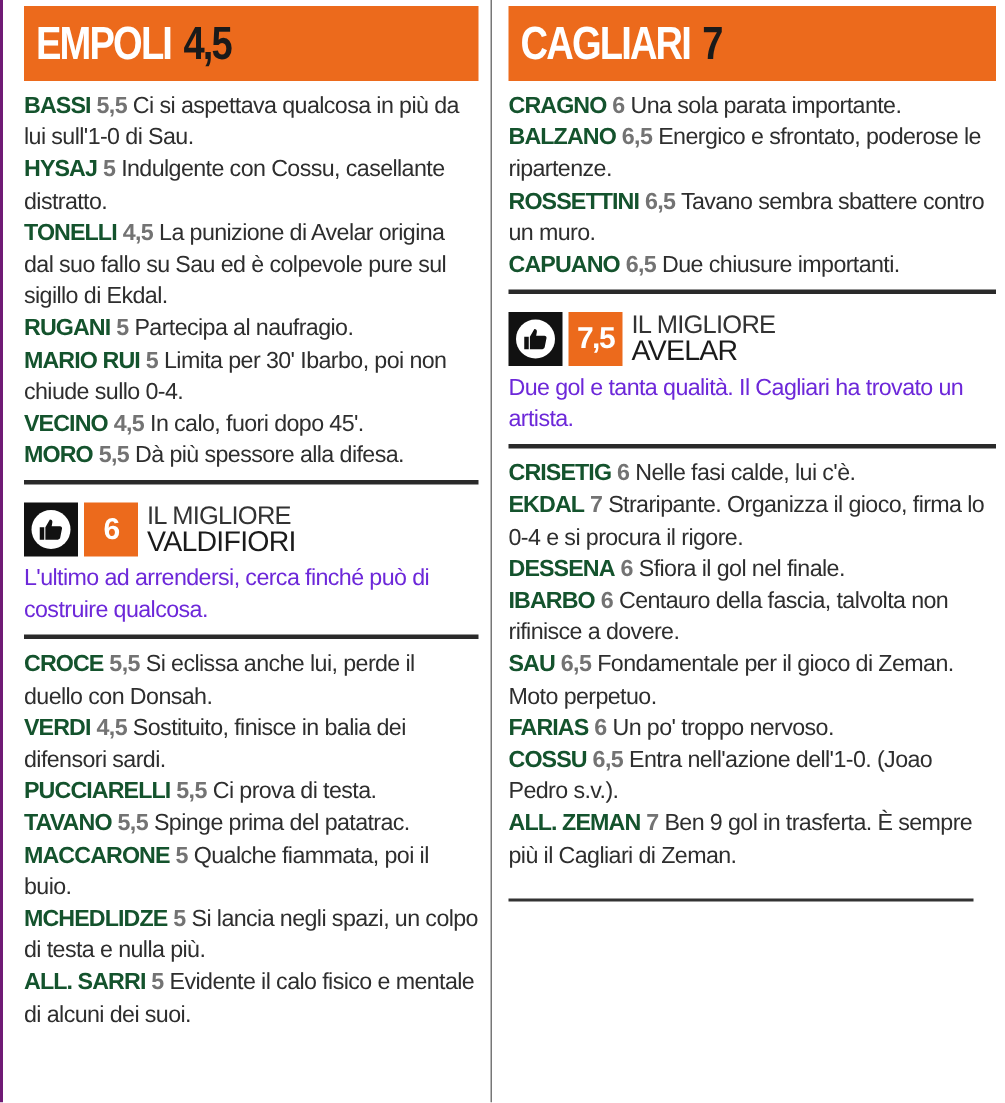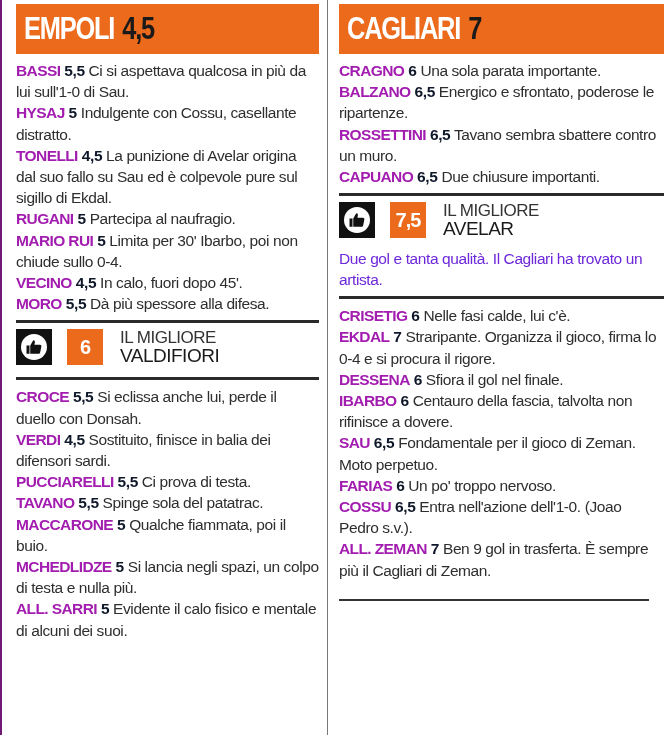--- a/index.html
+++ b/index.html
@@ -6,24 +6,24 @@
   body { width:670px; height:735px; overflow:hidden; position:relative;
          font-family:"Liberation Sans", "DejaVu Sans", sans-serif; color:#2b2b2b; }
   .col { position:absolute; top:0; height:735px; box-sizing:border-box; }
   #col-left { left:0; width:328px; border-left:2px solid #701a75; border-right:1px solid #777; padding:0 8px 0 14px; }
   #col-right { left:329px; width:341px; padding:0 6px 0 10px; }
   .header { background:#ec6a1c; height:50px; margin-top:4px; display:flex; align-items:center; padding-left:8px; box-sizing:border-box; }
   .header .team { color:#ffffff; font-weight:bold; font-size:31px; letter-spacing:-1.5px; transform:scaleX(0.82); transform-origin:left center; display:inline-block; white-space:nowrap; }
   .header .team-vote { color:#1a1a1a; margin-left:10px; }
   .entries { margin-top:6px; }
   .entry { font-size:15.5px; line-height:21.2px; letter-spacing:-0.4px; color:#2e2e2e; }
-  .entry .name { font-weight:bold; color:#a21caf; letter-spacing:-0.6px; }
-  .entry .vote { font-weight:bold; color:#0f172a; }
+  .entry .name { font-weight:bold; color:#14532d; letter-spacing:-0.6px; }
+  .entry .vote { font-weight:bold; color:#737373; }
   .divider { height:3px; background:#2a2a2a; margin:6px 0 6px 0; }
-  .best { display:flex; align-items:flex-start; height:42px; margin:6px 0 4px 0;gap:11px; }
+  .best { display:flex; align-items:flex-end; height:42px; margin:6px 0 4px 0; }
   .thumb { width:36px; height:36px; background:#111; display:flex; align-items:center; justify-content:center; }
   .thumb .circle { width:26px; height:26px; border-radius:50%; background:#fff; display:flex; align-items:center; justify-content:center; }
   .thumb svg { width:18px; height:18px; }
   .best-vote { width:36px; height:36px; background:#ec6a1c; color:#fff; font-weight:bold; font-size:20px; display:flex; align-items:center; justify-content:center; margin-left:4px; letter-spacing:-1px; }
   .best-text { margin-left:6px; line-height:18px; }
   .best-label { font-size:17px; color:#333; letter-spacing:-0.5px; }
   .best-name { font-size:19px; font-weight:normal; color:#1a1a1a; letter-spacing:-0.5px; }
   .best-desc { font-size:15.5px; line-height:21px; letter-spacing:-0.4px; color:#6d28d9; }
   .bottom-rule { height:2px; background:#333; margin-top:18px; width:310px; }
 </style>
@@ -51,26 +51,27 @@
             <path d="M2 10h4v11H2z M7 10l4-7c1.5 0 2.5 1 2.2 2.8L12.6 9H20c1.2 0 2 1 1.8 2.2l-1.6 8c-.2 1-1 1.8-2 1.8H7z" fill="#111"></path>
           </svg>
         </div>
       </div>
     <div class="best-vote">6</div>
     <div class="best-text">
       <div class="best-label">IL MIGLIORE</div>
       <div class="best-name">VALDIFIORI</div>
     </div>
   </div>
+  <div class="best-desc">L'ultimo ad arrendersi, cerca finché può di costruire qualcosa.</div>
   <div class="divider"></div>
   <div class="entries">
       <div class="entry"><span class="name">CROCE</span> <span class="vote">5,5</span> <span class="text">Si eclissa anche lui, perde il duello con Donsah.</span></div>
       <div class="entry"><span class="name">VERDI</span> <span class="vote">4,5</span> <span class="text">Sostituito, finisce in balia dei difensori sardi.</span></div>
       <div class="entry"><span class="name">PUCCIARELLI</span> <span class="vote">5,5</span> <span class="text">Ci prova di testa.</span></div>
-      <div class="entry"><span class="name">TAVANO</span> <span class="vote">5,5</span> <span class="text">Spinge sola del patatrac.</span></div>
+      <div class="entry"><span class="name">TAVANO</span> <span class="vote">5,5</span> <span class="text">Spinge prima del patatrac.</span></div>
       <div class="entry"><span class="name">MACCARONE</span> <span class="vote">5</span> <span class="text">Qualche fiammata, poi il buio.</span></div>
       <div class="entry"><span class="name">MCHEDLIDZE</span> <span class="vote">5</span> <span class="text">Si lancia negli spazi, un colpo di testa e nulla più.</span></div>
       <div class="entry"><span class="name">ALL. SARRI</span> <span class="vote">5</span> <span class="text">Evidente il calo fisico e mentale di alcuni dei suoi.</span></div>
     </div>
 </div>
 
 <div class="col" id="col-right">
   <div class="header">
     <span class="team"><span>CAGLIARI</span><span class="team-vote">7</span></span>
   </div>

